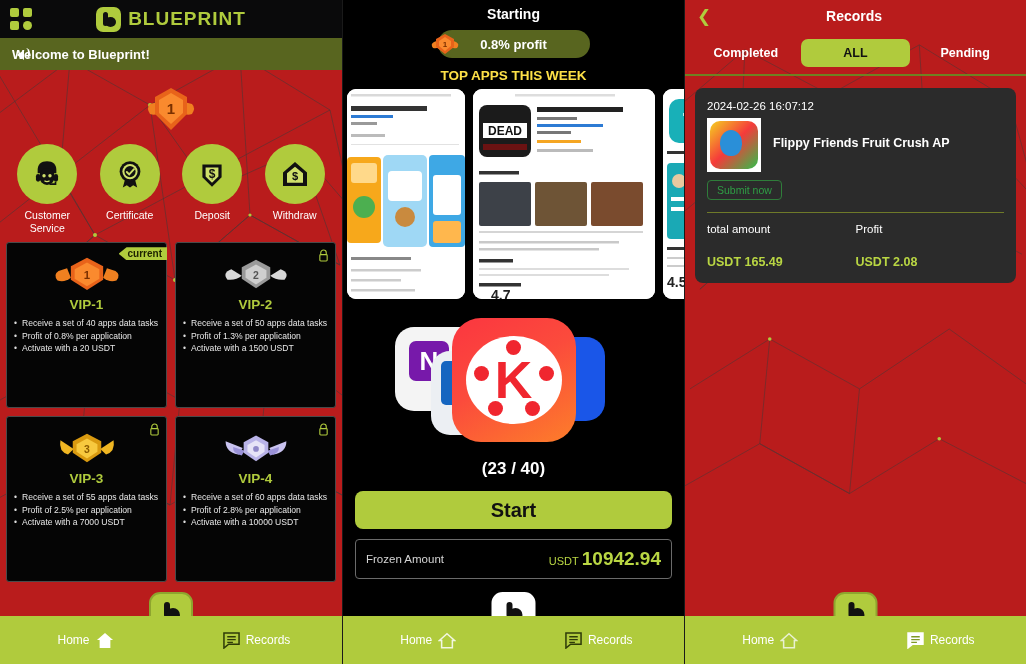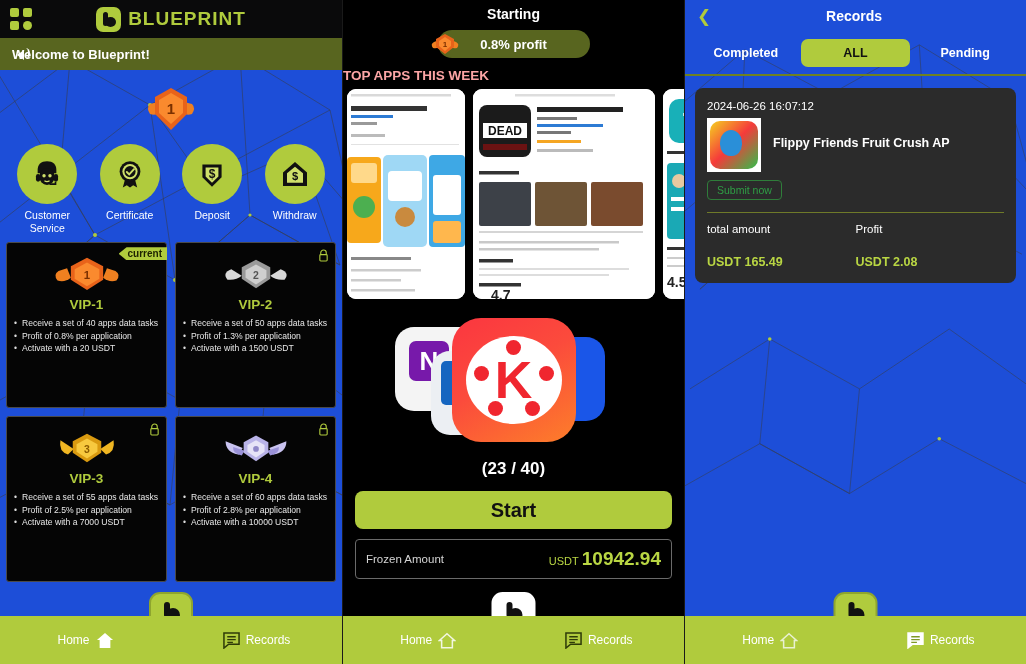--- a/index.html
+++ b/index.html
@@ -2,21 +2,21 @@
 <html><head>
 <meta charset="utf-8">
 <style>
   * { box-sizing: border-box; margin: 0; padding: 0; }
   body {
     width: 1026px; height: 664px;
     font-family: "Liberation Sans", sans-serif;
     background: #000; overflow: hidden;
     display: flex;
   }
-  .panel { width: 342px; height: 664px; position: relative; overflow: hidden; background: #1d4ed8; }
+  .panel { width: 342px; height: 664px; position: relative; overflow: hidden; background: #b91c1c; }
   .panel + .panel { border-left: 1px solid #1a1a1a; }
 
   .netbg { position:absolute; inset:0; z-index:0; pointer-events:none; }
 
   
   .p1-topbar {
     position: relative; z-index: 2;
     height: 38px; background: #0a0a0b;
     display: flex; align-items: center; padding: 0 10px;
   }
@@ -68,21 +68,21 @@
   .nav-center-btn::before{content:"";position:absolute;left:13px;top:8px;width:6px;height:16px;background:#111;border-radius:3px;}
   .nav-center-btn::after{content:"";position:absolute;left:15px;top:14px;width:14px;height:14px;background:#111;border-radius:50%;}
   .nav-center-label { color:#fff; font-size:10.5px; font-weight:bold; margin-top:2px; }
 
   
   .p2 { background:#000; }
   .p2-title { text-align:center; color:#fff; font-size:14px; font-weight:bold; padding-top:6px; }
   .profit-pill { margin:8px auto 0; width:152px; height:28px; background:#58651f; border-radius:14px; display:flex; align-items:center; justify-content:center; position:relative; }
   .profit-pill .gem { position:absolute; left:-8px; top:2px; width:30px; height:24px; }
   .profit-text { color:#fff; font-size:13px; font-weight:bold; }
-  .top-apps-hd { color:#fca5a5; font-size:13.5px; font-weight:bold; margin-top:10px; }
+  .top-apps-hd { text-align:center; color:#fde047; font-size:13.5px; font-weight:bold; margin-top:10px; }
   .app-cards { display:flex; gap:8px; padding:6px 0 0 4px; height:216px; }
   .app-card { background:#fff; border-radius:9px; overflow:hidden; flex-shrink:0; position:relative; }
   .app-card.c1 { width:118px; }
   .app-card.c2 { width:182px; }
   .app-card.c3 { width:56px; }
   .kine-wrap { position:relative; height:150px; margin-top:6px; display:flex; align-items:center; justify-content:center; }
   .mini-app { position:absolute; width:84px; height:84px; border-radius:19px; }
   .mini-n { left:52px; top:22px; background:#f4f4f4; }
   .mini-n::after{content:"N";position:absolute;left:14px;top:14px;width:40px;height:40px;background:#7719aa;color:#fff;border-radius:7px;font-size:26px;font-weight:bold;display:flex;align-items:center;justify-content:center;}
   .mini-t { left:88px; top:46px; background:#eceff3; }
@@ -513,21 +513,21 @@
   </div>
 
   <div class="tabs">
     <div class="tab">Completed</div>
     <div class="tab active">ALL</div>
     <div class="tab">Pending</div>
   </div>
   <div class="tab-underline"></div>
 
   <div class="rec-card">
-    <div class="rec-time">2024-06-26 16:07:12</div>
+    <div class="rec-time">2024-02-26 16:07:12</div>
     <div class="rec-row">
       <div class="rec-thumb">
         <div class="rec-thumb-in"></div>
       </div>
       <div class="rec-name">Flippy Friends Fruit Crush AP</div>
     </div>
     <div class="submit-btn">Submit now</div>
     <div class="rec-div"></div>
     <div class="rec-amts">
       <div class="rec-amt">

